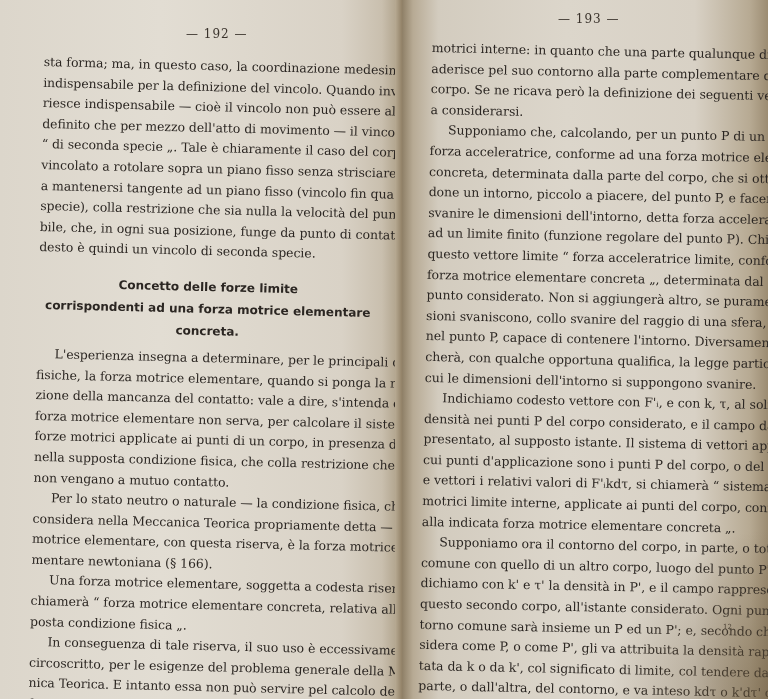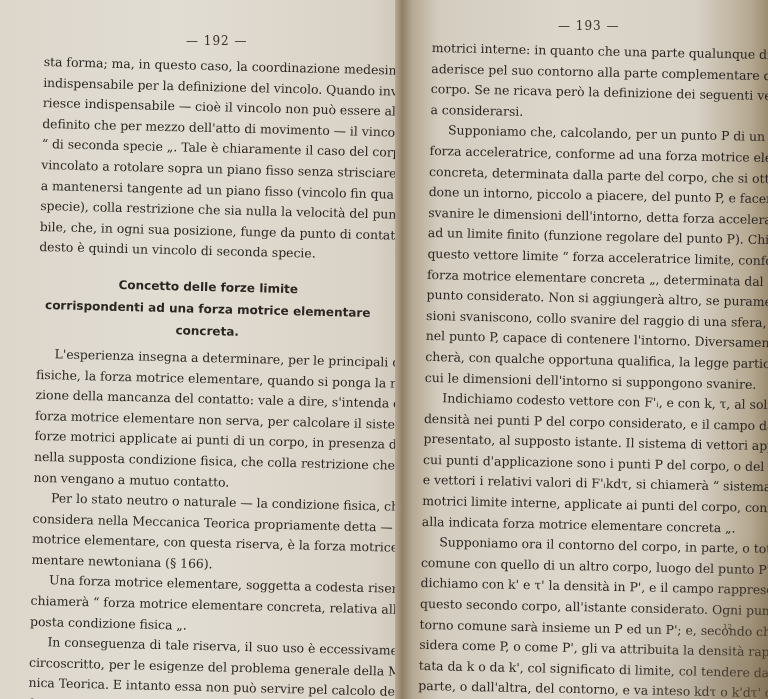--- a/index.html
+++ b/index.html
@@ -9,37 +9,36 @@
     font-family: "DejaVu Serif", "Liberation Serif", serif;
     color: #2b2622;
   }
   .spread { position: absolute; inset: 0; }
   .page {
     position: absolute; top: 0; bottom: 0; overflow: hidden;
   }
   .page-left {
     left: 0; width: 402px;
     background: linear-gradient(90deg, #dcd6cb 0%, #e2ddd3 40%, #d9d2c6 85%, #c9bfae 95%, #a99b82 100%);
-    padding-left: 36px;
   }
   .page-right {
     left: 402px; width: 366px;
     background: linear-gradient(90deg, #8e7f66 0%, #b7aa94 3%, #d3ccbf 10%, #dcd6cb 45%, #d8d1c5 80%, #b7aa93 95%, #9c8c72 100%);
   }
   .shadow-bottom-right {
     position: absolute; right: 0; bottom: 0; width: 160px; height: 170px;
     background: radial-gradient(ellipse at 100% 100%, rgba(110,92,64,0.55) 0%, rgba(110,92,64,0) 70%);
     pointer-events: none;
   }
   .gutter {
     position: absolute; left: 395px; top: 0; bottom: 0; width: 16px;
     background: linear-gradient(90deg, #b8ab94, #8c7b60, #a7977c);
   }
   .folio {
-    position: absolute; font-size: 12px; letter-spacing: 1px; color: #3a332c; margin-top: 7px;
+    position: absolute; font-size: 12px; letter-spacing: 1px; color: #3a332c;
   }
   .text-block {
     position: absolute; font-size: 12.4px; line-height: 20.6px;
     text-align: justify;
   }
   .page-left .text-block { left: 44px; width: 340px; top: 52px; transform: rotate(1.4deg); transform-origin: 0 0; }
   .page-right .text-block { left: 30px; width: 322px; top: 38px; transform: rotate(1.2deg); transform-origin: 0 0; }
   .line { white-space: nowrap; display: block; text-align: justify; text-align-last: justify; }
   .line.last { text-align-last: left; }
   .indent { padding-left: 18px; }

